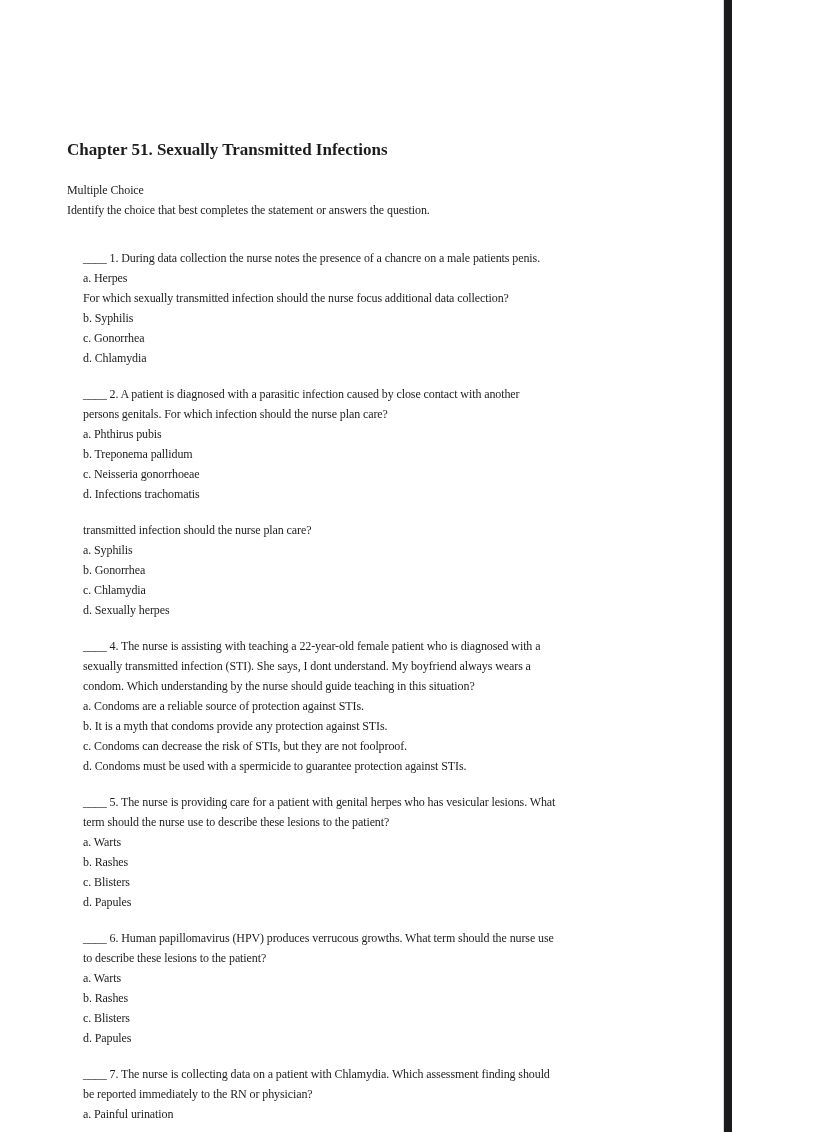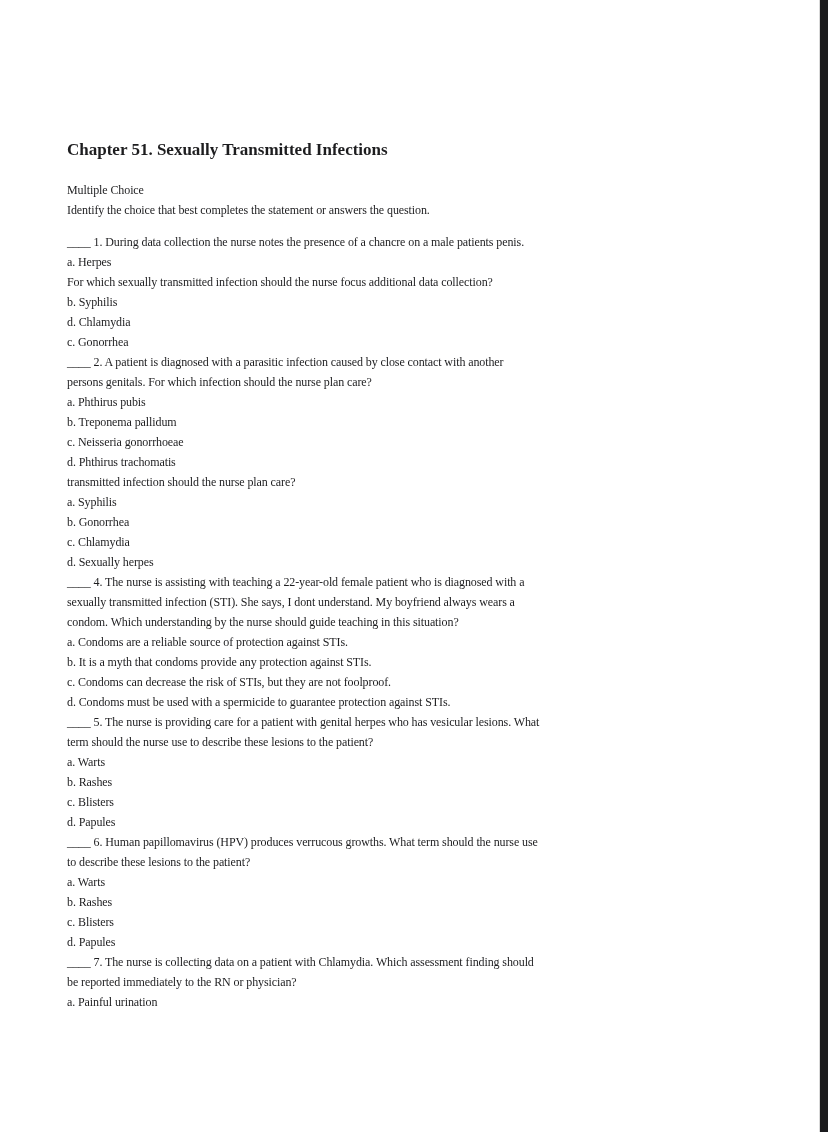--- a/index.html
+++ b/index.html
@@ -11,21 +11,21 @@
     width: 828px;
     height: 1132px;
     position: relative;
     overflow: hidden;
     font-family: "Liberation Serif", "DejaVu Serif", serif;
     color: #1d1d1f;
   }
   .page {
     position: absolute;
     left: 0; top: 0;
-    width: 828px;
+    width: 732px;
     height: 1132px;
     background: #ffffff;
   }
   .content {
     position: absolute;
     left: 67px;
     top: 140px;
     width: 742px;
   }
   .line {
@@ -35,21 +35,21 @@
     letter-spacing: -0.1px;
   }
   .title {
     font-weight: bold;
     font-size: 17px;
     line-height: 20px;
     white-space: nowrap;
   }
   .sp-blank { height: 20px; }
   .sp-pre-questions { height: 12px; }
-  .question-block { margin: 0; padding: 0; }
+  .question-block { margin: 16px; padding: 0; }
   .edge-line {
     position: absolute;
     top: 0;
     right: 8px;
     width: 1px;
     height: 1132px;
     background: #d9d9d9;
   }
   .edge-bar {
     position: absolute;
@@ -68,30 +68,30 @@
     <div class="sp-blank"></div>
     <div class="line">Multiple Choice</div>
     <div class="line">Identify the choice that best completes the statement or answers the question.</div>
     <div class="sp-pre-questions"></div>
     <div id="questions">
         <div class="question-block">
           <div class="line">____ 1. During data collection the nurse notes the presence of a chancre on a male patients penis.</div>
           <div class="line">a. Herpes</div>
           <div class="line">For which sexually transmitted infection should the nurse focus additional data collection?</div>
           <div class="line">b. Syphilis</div>
+          <div class="line">c. Gonorrhea</div>
           <div class="line">d. Chlamydia</div>
-          <div class="line">c. Gonorrhea</div>
         </div>
         <div class="question-block">
           <div class="line">____ 2. A patient is diagnosed with a parasitic infection caused by close contact with another</div>
           <div class="line">persons genitals. For which infection should the nurse plan care?</div>
           <div class="line">a. Phthirus pubis</div>
           <div class="line">b. Treponema pallidum</div>
           <div class="line">c. Neisseria gonorrhoeae</div>
-          <div class="line">d. Phthirus trachomatis</div>
+          <div class="line">d. Infections trachomatis</div>
         </div>
         <div class="question-block">
           <div class="line">transmitted infection should the nurse plan care?</div>
           <div class="line">a. Syphilis</div>
           <div class="line">b. Gonorrhea</div>
           <div class="line">c. Chlamydia</div>
           <div class="line">d. Sexually herpes</div>
         </div>
         <div class="question-block">
           <div class="line">____ 4. The nurse is assisting with teaching a 22-year-old female patient who is diagnosed with a</div>

